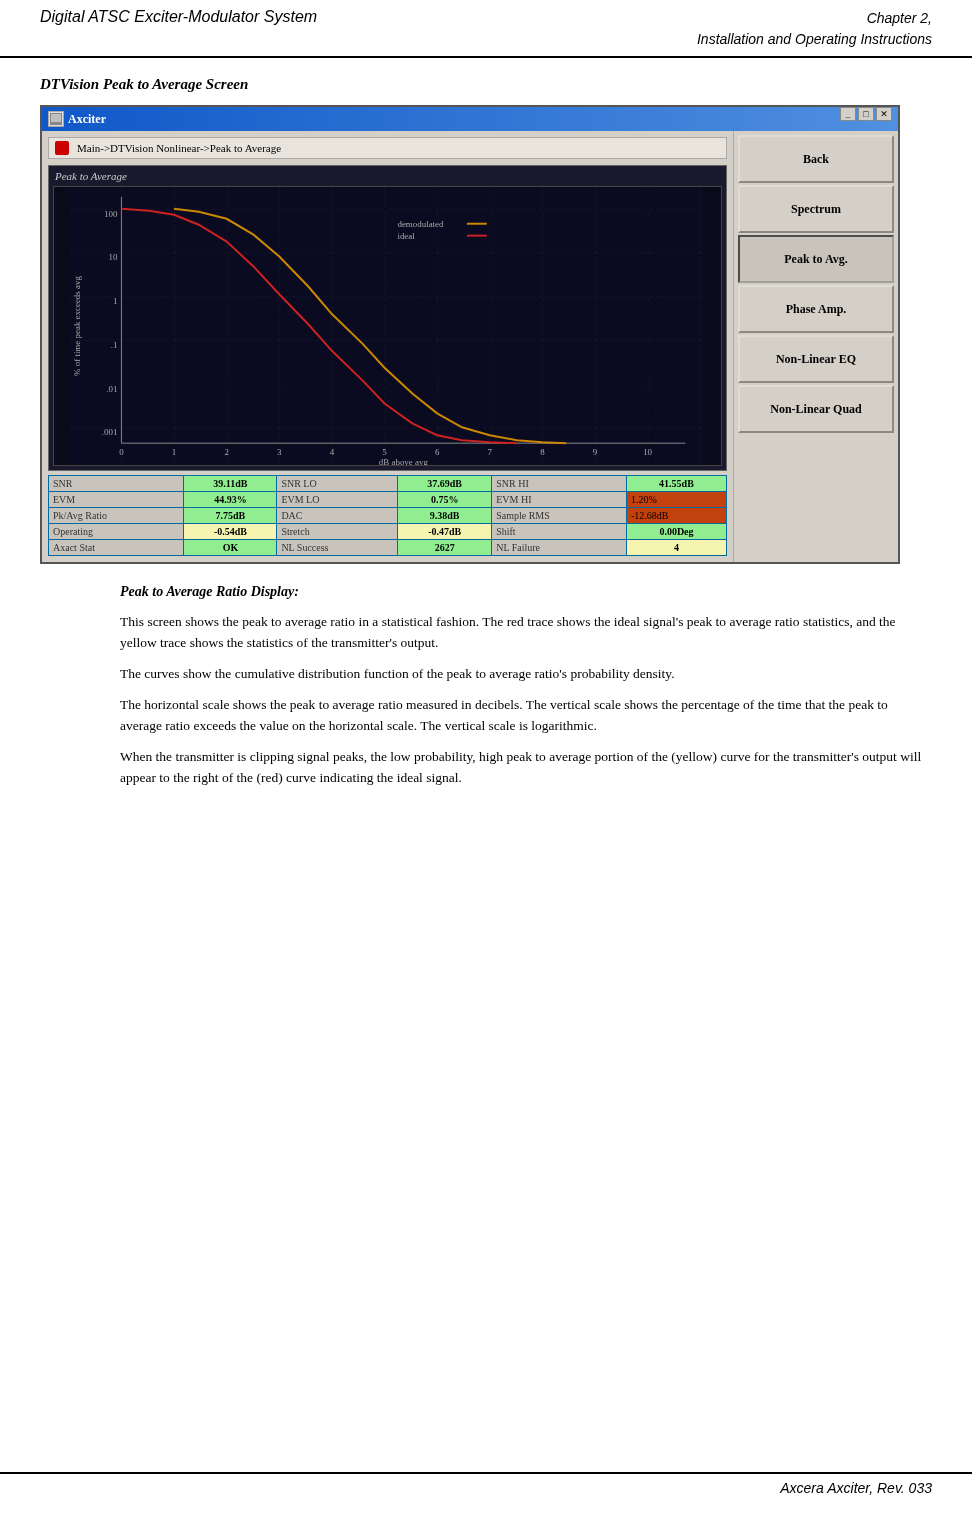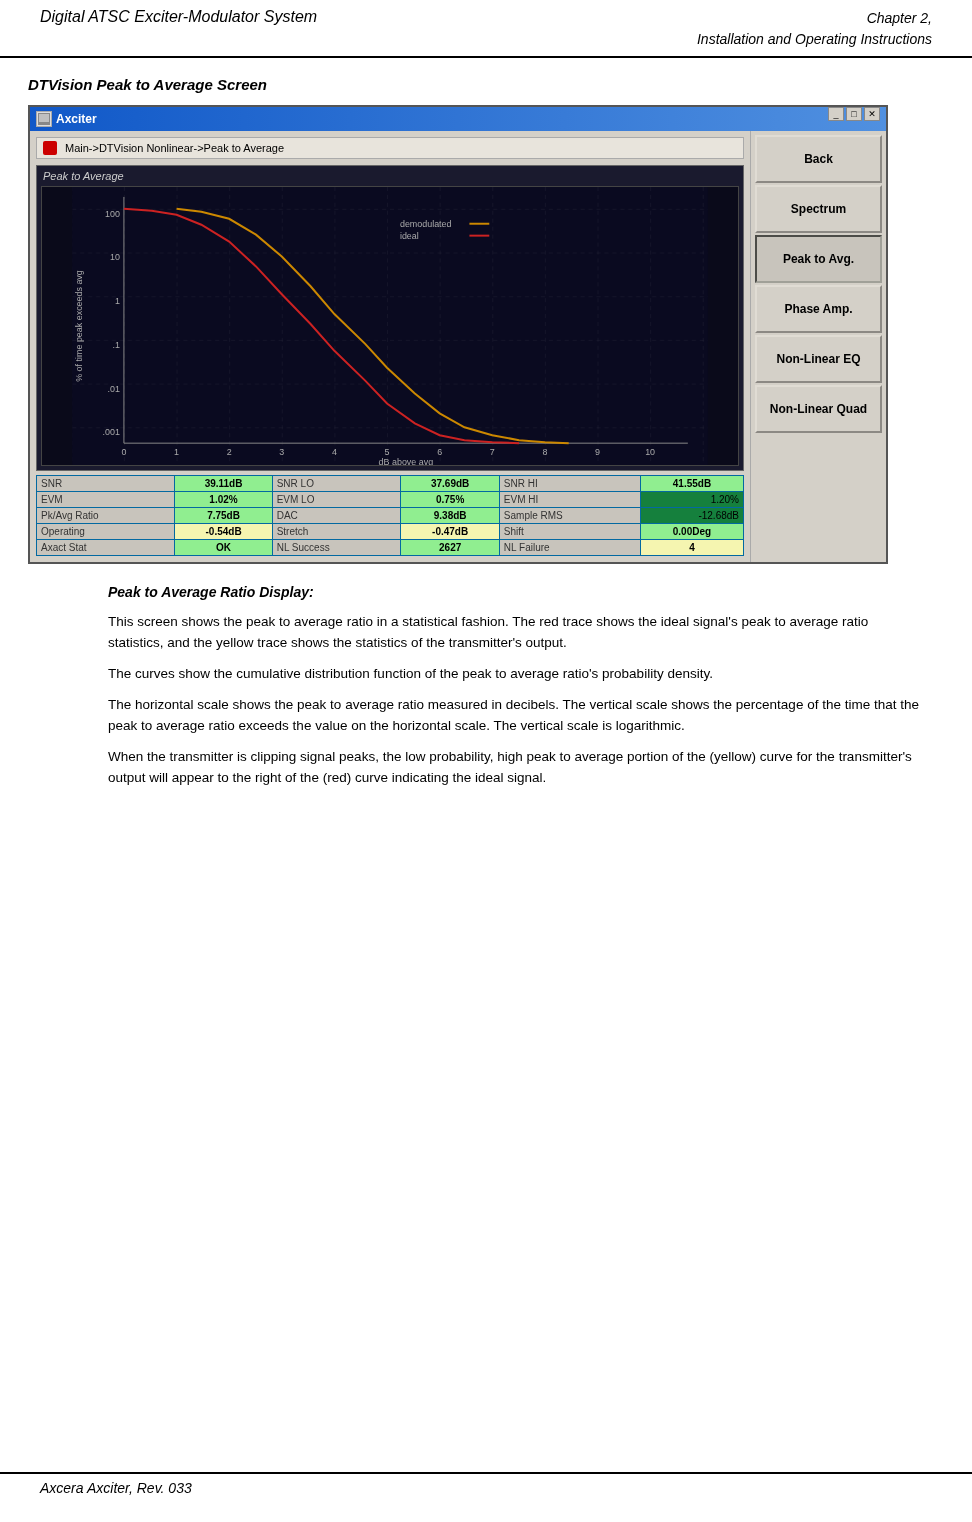--- a/index.html
+++ b/index.html
@@ -26,21 +26,22 @@
     }
     .header-right {
       text-align: right;
       font-style: italic;
       font-size: 14px;
       line-height: 1.5;
     }
 
     
     .content {
-      padding: 18px 40px 20px 28px;
+      padding: 18px 40px 20px 40px;
+      font-family: Liberation Serif, serif;
     }
 
     
     .section-title {
       font-style: italic;
       font-weight: bold;
       font-size: 15px;
       margin-bottom: 12px;
       color: #000;
     }
@@ -173,28 +174,28 @@
       font-weight: bold;
       text-align: center;
     }
     .stats-table td.value-neutral {
       background: #f5f5b0;
       color: #000;
       font-weight: bold;
       text-align: center;
     }
     .stats-table td.value-white {
-      background: #15803d;
-      color: #000;
-      text-align: right;
+      background: #c2410c;
+      color: #000;
+      text-align: left;
     }
 
     
     .right-sidebar {
-      width: 136px;
+      width: 165px;
       background: #d4d0c8;
       border-left: 1px solid #aaa;
       display: flex;
       flex-direction: column;
       padding: 4px;
       gap: 2px;
     }
     .sidebar-btn {
       background: #d4d0c8;
       border: 2px outset #e0dcd4;
@@ -236,21 +237,21 @@
 
     
     .page-footer {
       position: absolute;
       bottom: 20px;
       left: 0;
       right: 0;
       padding: 6px 40px;
       border-top: 2px solid #000;
       display: flex;
-      justify-content: flex-start;
+      justify-content: flex-end;
       font-style: italic;
       font-size: 14px;
     }
   </style>
 </head>
 <body>
 
 <div class="page-header">
   <div class="header-left">Digital ATSC Exciter-Modulator System</div>
   <div class="header-right">
@@ -388,21 +389,21 @@
             <td class="label">SNR</td>
             <td class="value">39.11dB</td>
             <td class="label">SNR LO</td>
             <td class="value">37.69dB</td>
             <td class="label">SNR HI</td>
             <td class="value">41.55dB</td>
           </tr>
 
           <tr>
             <td class="label">EVM</td>
-            <td class="value">1.02%</td>
+            <td class="value">44.93%</td>
             <td class="label">EVM LO</td>
             <td class="value">0.75%</td>
             <td class="label">EVM HI</td>
             <td class="value-white">1.20%</td>
           </tr>
 
           <tr>
             <td class="label">Pk/Avg Ratio</td>
             <td class="value">7.75dB</td>
             <td class="label">DAC</td>

